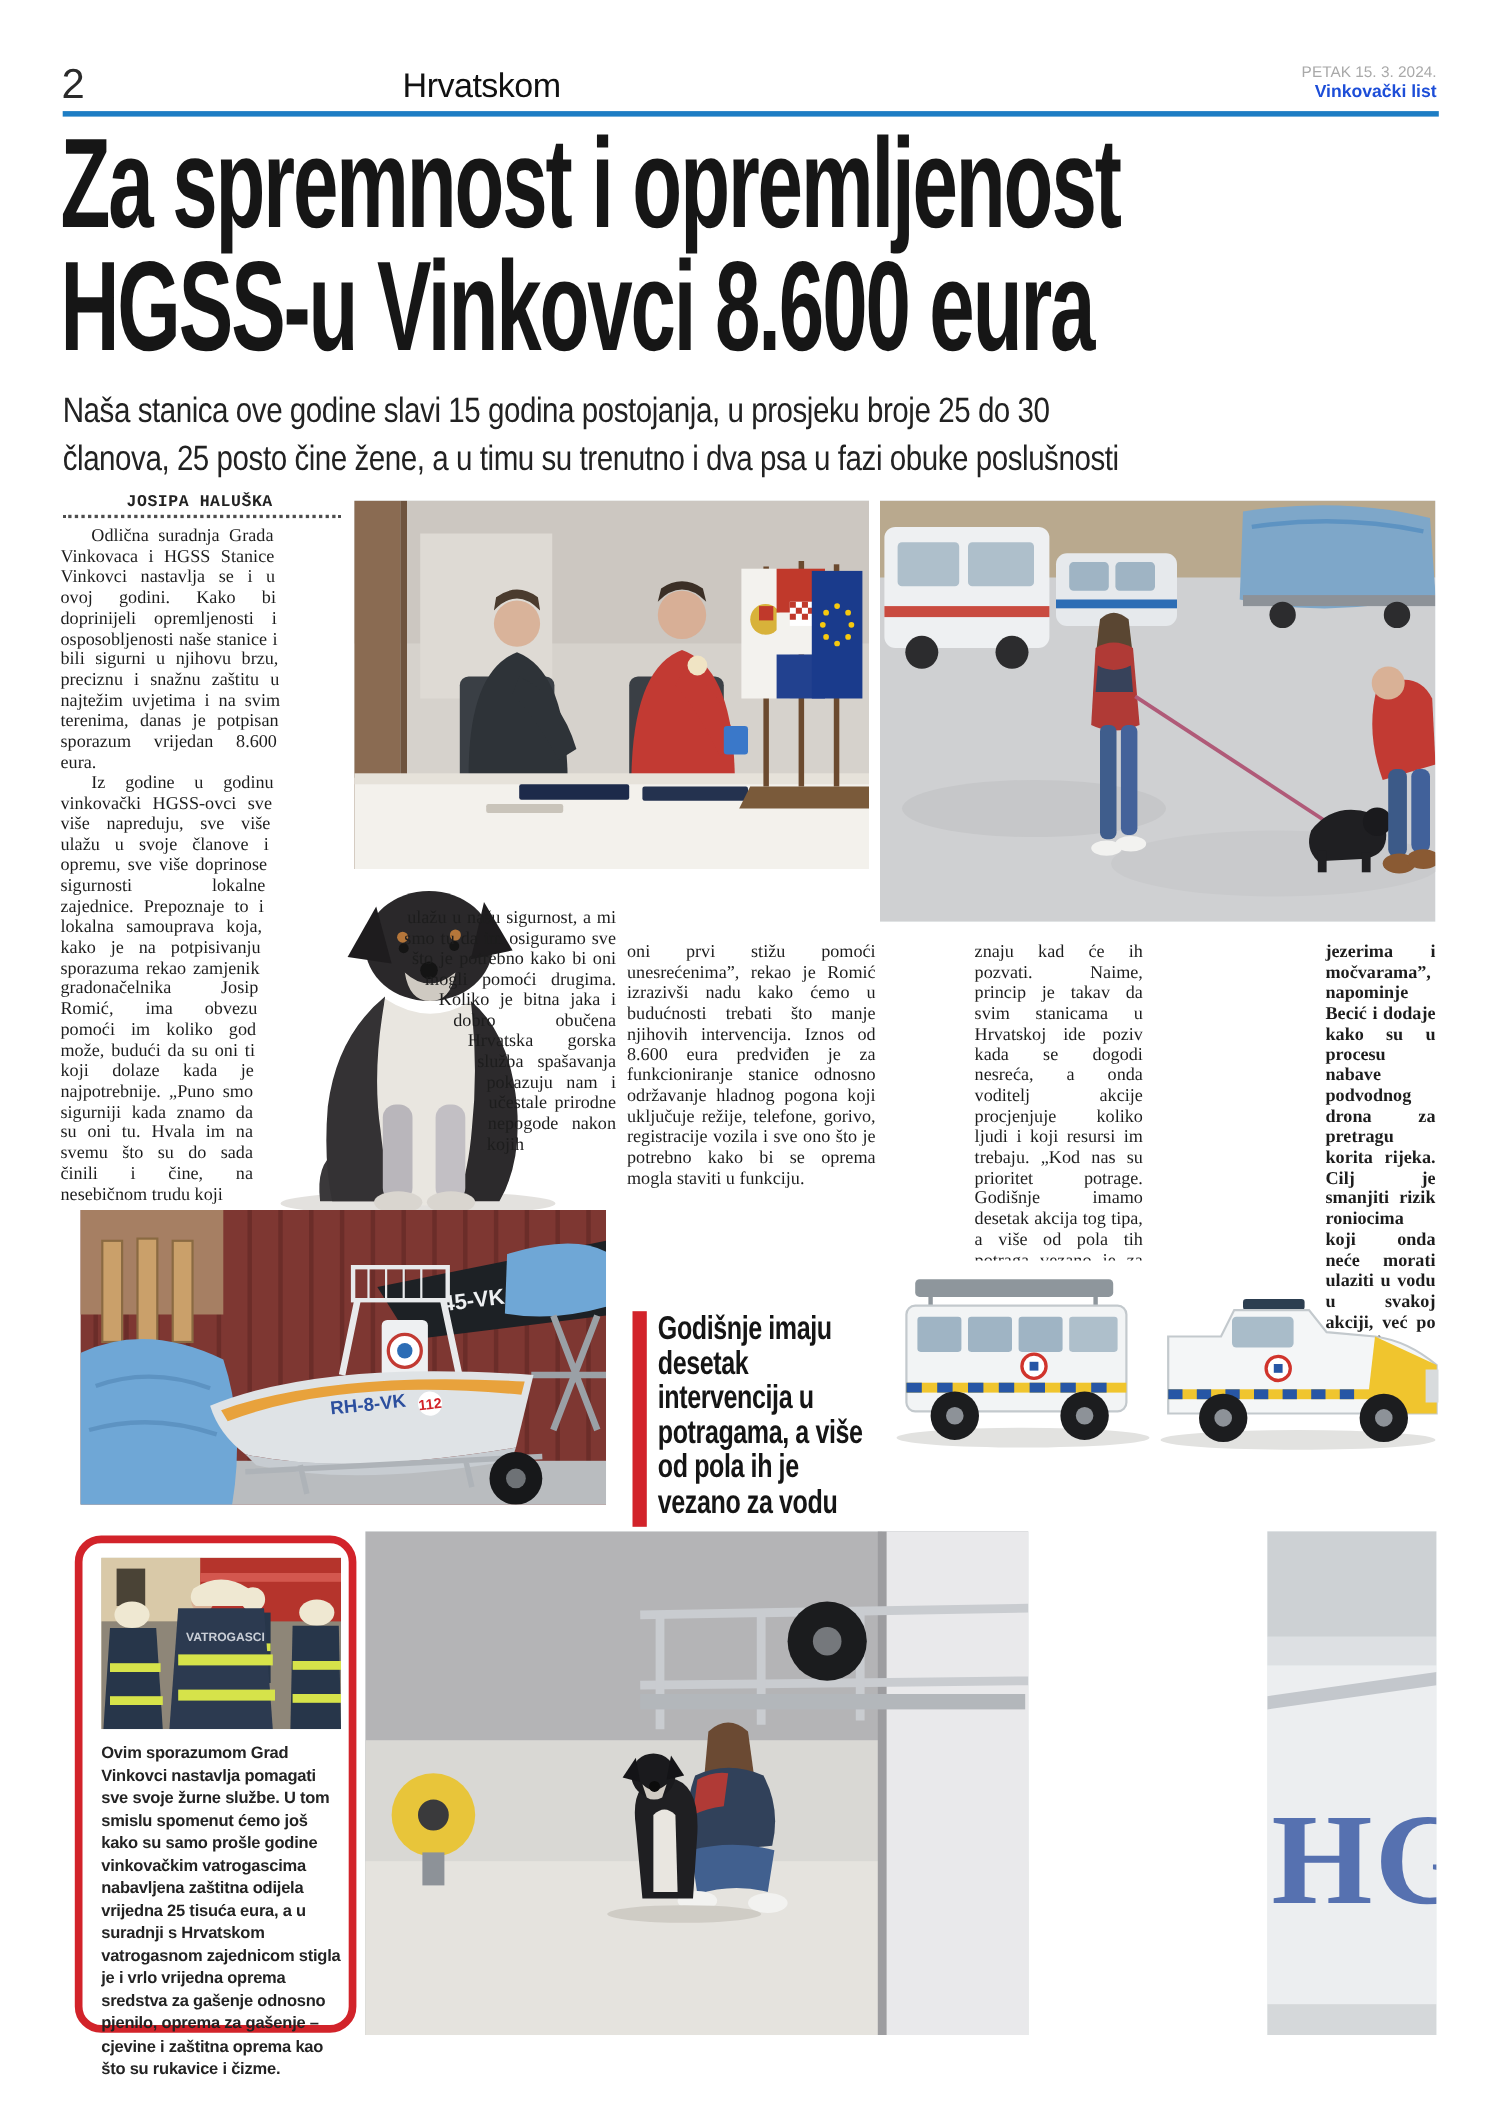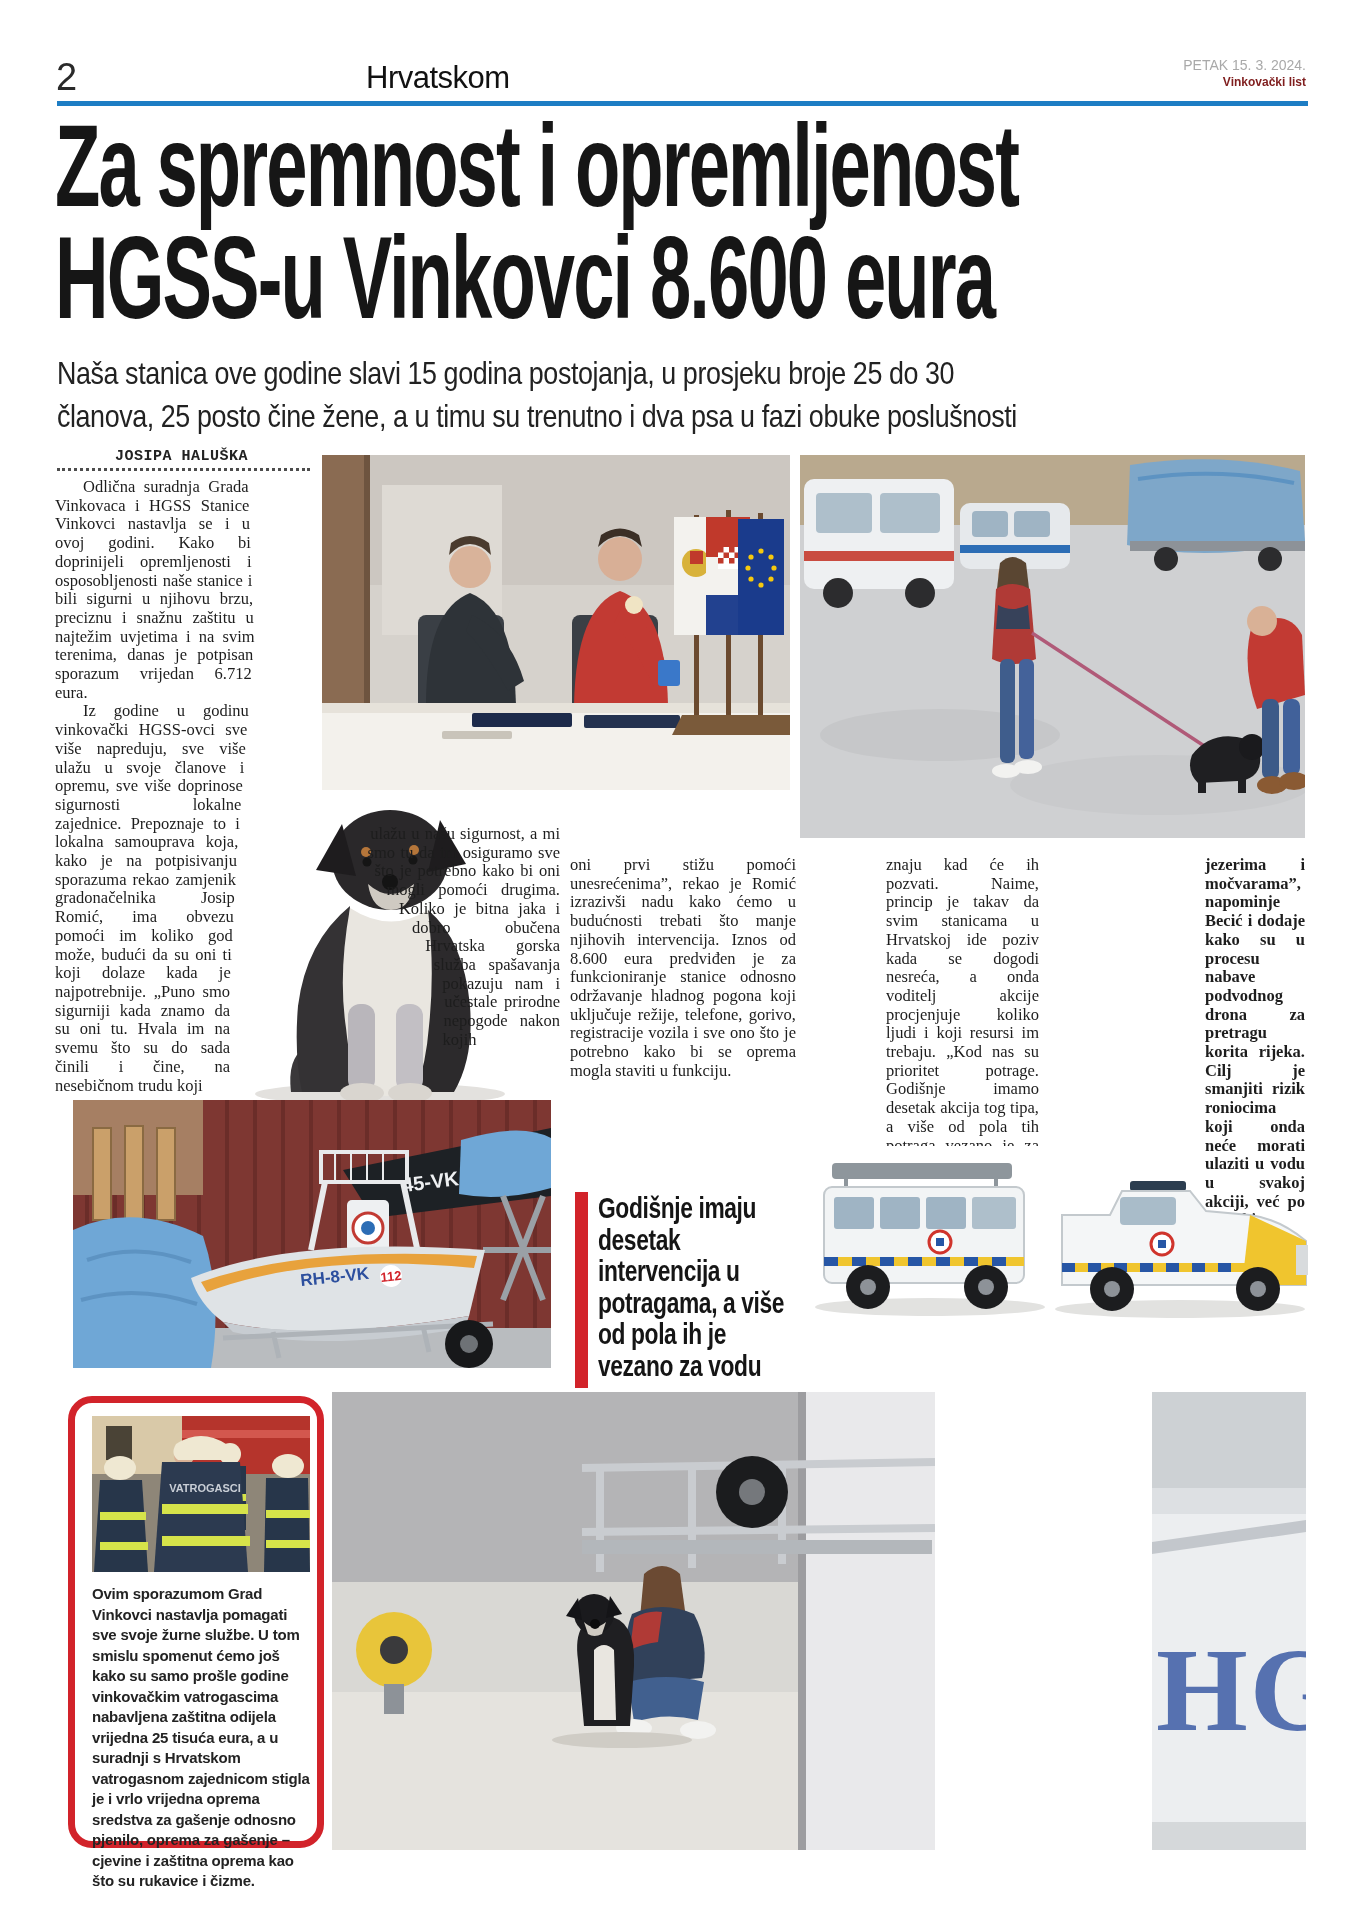--- a/index.html
+++ b/index.html
@@ -3,21 +3,21 @@
 <meta charset="utf-8">
 <style>
   html,body{margin:0;padding:0;background:#ffffff;}
   #page{position:relative;width:1354px;height:1920px;background:#ffffff;overflow:hidden;
         font-family:"Liberation Sans",sans-serif;color:#1a1a1a;}
   .abs{position:absolute;}
   
   .pagenum{left:56px;top:56px;font-size:38px;font-weight:300;color:#2a2a2a;}
   .section{left:366px;top:60px;font-size:31px;font-weight:500;letter-spacing:-0.5px;color:#111;}
   .hdr-date{right:48px;top:57px;font-size:14px;color:#a9a9a9;text-align:right;}
-  .hdr-pub{right:48px;top:75px;font-size:12px;font-weight:700;color:#7f1d1d;text-align:right;}
+  .hdr-pub{right:48px;top:75px;font-size:16px;font-weight:700;color:#1d4ed8;text-align:right;}
   .bluerule{left:57px;top:101px;width:1251px;height:5px;background:#1d7dc4;}
   
   .hl{left:55px;white-space:nowrap;font-weight:800;font-size:116px;line-height:112px;
       letter-spacing:-3px;color:#161616;transform:scaleX(0.64);transform-origin:0 0;}
   .hl1{top:110px;} .hl2{top:222px;}
   
   .subhead{left:57px;top:352px;width:1320px;font-size:32px;line-height:43px;color:#222;
            letter-spacing:-0.5px;transform:scaleX(0.84);transform-origin:0 0;white-space:nowrap;}
   
   .byline{left:115px;top:448px;font-size:15px;font-weight:700;letter-spacing:0.5px;color:#222;font-family:Liberation Mono, monospace;}
@@ -205,21 +205,21 @@
       <circle cx="190" cy="94" r="8" fill="#141414"></circle>
       <circle cx="166" cy="64" r="5" fill="#b5763a"></circle>
       <circle cx="214" cy="62" r="5" fill="#b5763a"></circle>
       <circle cx="167" cy="74" r="4.5" fill="#151515"></circle>
       <circle cx="213" cy="72" r="4.5" fill="#151515"></circle>
     </svg>
   </div>
 
   <div class="col" id="col1">
     <div class="sp sp-r1"></div>
-    <p class="ind">Odlična suradnja Grada Vinkovaca i HGSS Stanice Vinkovci nastavlja se i u ovoj godini. Kako bi doprinijeli opremljenosti i osposobljenosti naše stanice i bili sigurni u njihovu brzu, preciznu i snažnu zaštitu u najtežim uvjetima i na svim terenima, danas je potpisan sporazum vrijedan 6.712 eura.</p>
+    <p class="ind">Odlična suradnja Grada Vinkovaca i HGSS Stanice Vinkovci nastavlja se i u ovoj godini. Kako bi doprinijeli opremljenosti i osposobljenosti naše stanice i bili sigurni u njihovu brzu, preciznu i snažnu zaštitu u najtežim uvjetima i na svim terenima, danas je potpisan sporazum vrijedan 8.600 eura.</p>
     <p class="ind">Iz godine u godinu vinkovački HGSS-ovci sve više napreduju, sve više ulažu u svoje članove i opremu, sve više doprinose sigurnosti lokalne zajednice. Prepoznaje to i lokalna samouprava koja, kako je na potpisivanju sporazuma rekao zamjenik gradonačelnika Josip Romić, ima obvezu pomoći im koliko god može, budući da su oni ti koji dolaze kada je najpotrebnije. „Puno smo sigurniji kada znamo da su oni tu. Hvala im na svemu što su do sada činili i čine, na nesebičnom trudu koji</p>
   </div>
   <div class="col" id="col2">
     <div class="sp sp-l2"></div>
     <p>ulažu u našu sigurnost, a mi smo tu da im osiguramo sve što je potrebno kako bi oni mogli pomoći drugima. Koliko je bitna jaka i dobro obučena Hrvatska gorska služba spašavanja pokazuju nam i učestale prirodne nepogode nakon kojih</p>
   </div>
   <div class="col" id="col3">
     <p>oni prvi stižu pomoći unesrećenima”, rekao je Romić izrazivši nadu kako ćemo u budućnosti trebati što manje njihovih intervencija. Iznos od 8.600 eura predviđen je za funkcioniranje stanice odnosno održavanje hladnog pogona koji uključuje režije, telefone, gorivo, registracije vozila i sve ono što je potrebno kako bi se oprema mogla staviti u funkciju.</p>
   </div>
   <div class="col" id="col4">

